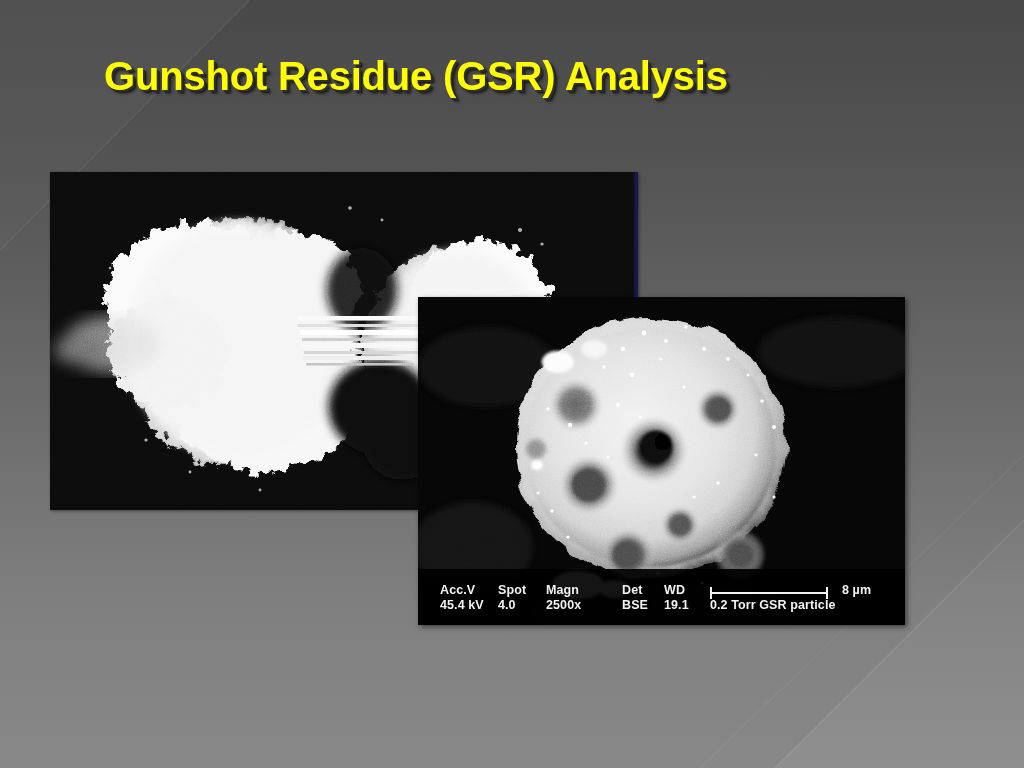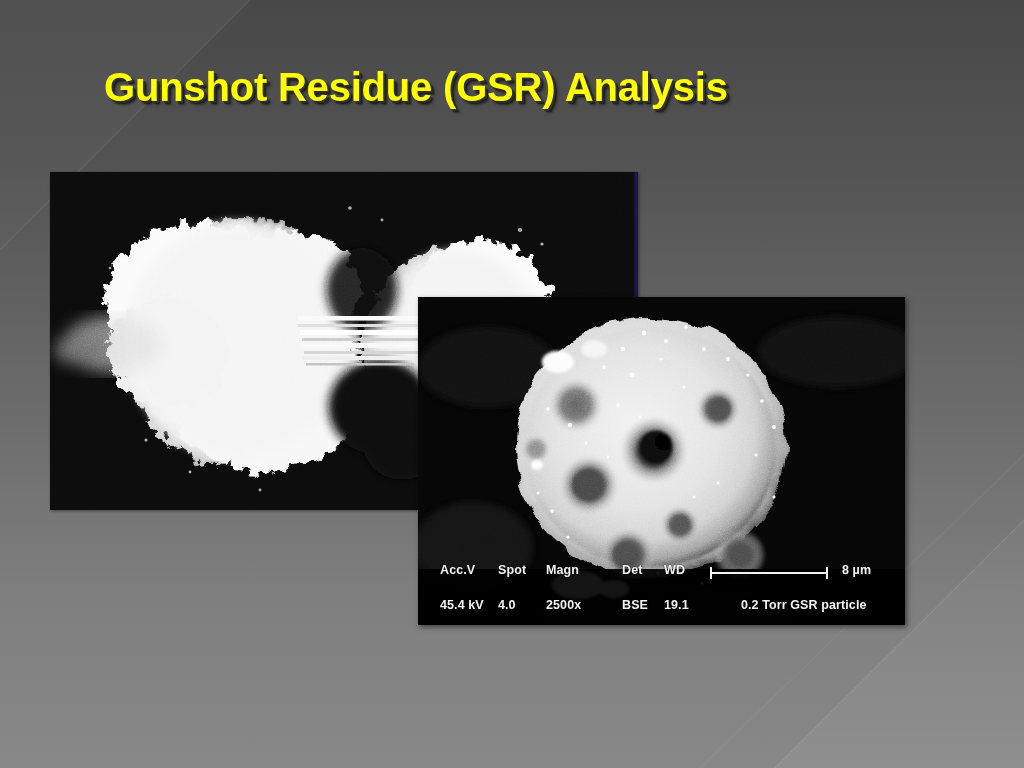--- a/index.html
+++ b/index.html
@@ -25,21 +25,21 @@
     position: absolute;
     left: 0; top: 0;
     width: 1024px; height: 768px;
     pointer-events: none;
   }
 
   
   #title-block {
     position: absolute;
     left: 104px;
-    top: 56px;
+    top: 45px;
     width: 820px;
     height: 62px;
   }
   #slide-title {
     font-size: 40px;
     font-weight: bold;
     color: #ffff00;
     letter-spacing: -0.2px;
     line-height: 62px;
     white-space: nowrap;
@@ -99,25 +99,25 @@
     line-height: 15px;
     letter-spacing: .1px;
     text-shadow: 0 0 2px rgba(0,0,0,.9);
   }
   #sem-databar .row {
     display: flex;
     align-items: flex-end;
     white-space: nowrap;
   }
   #sem-databar .c-accv   { width: 58px; }
-  #sem-databar .c-spot   { width: 48px; margin-top: 20px; }
+  #sem-databar .c-spot   { width: 48px; }
   #sem-databar .c-magn   { width: 76px; }
   #sem-databar .c-det    { width: 42px; }
   #sem-databar .c-wd     { width: 46px; }
-  #sem-databar .c-rest   { width: auto; margin-left: 31px; }
+  #sem-databar .c-rest   { width: auto; }
 
   
   #scale-bar {
     position: relative;
     width: 118px;
     height: 11px;
     margin-right: 14px;
   }
   #scale-bar .line {
     position: absolute;

